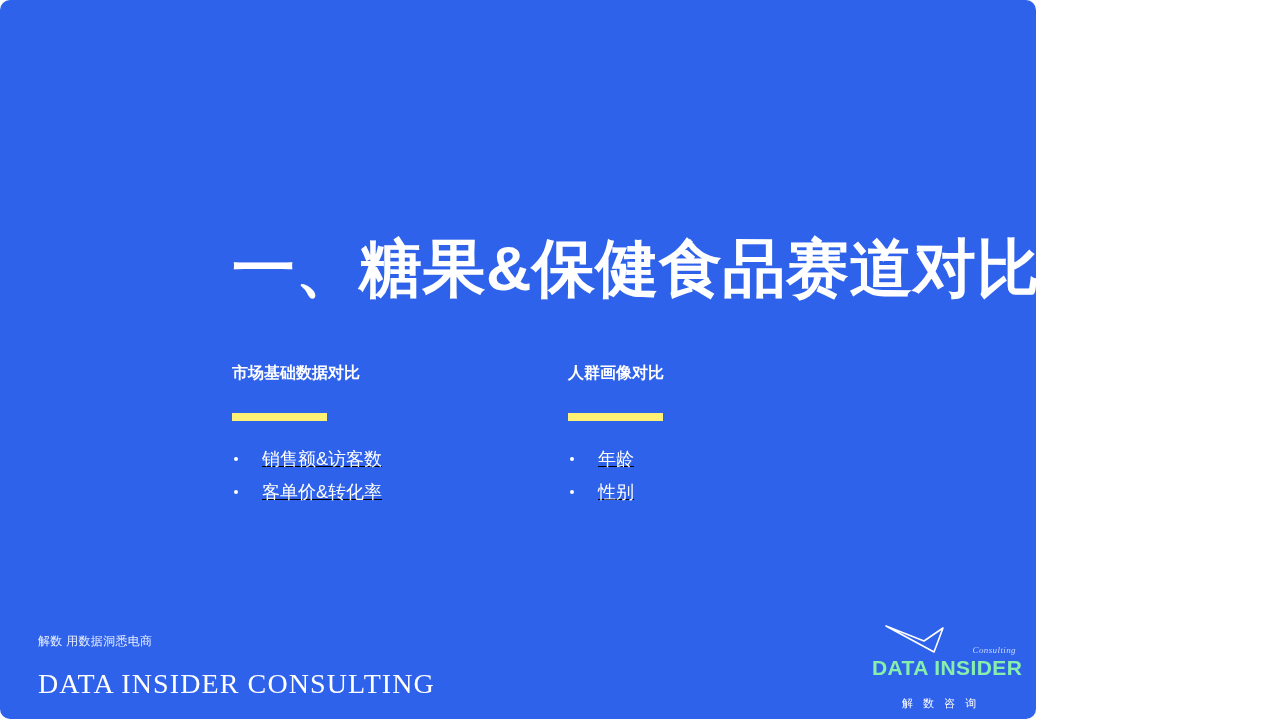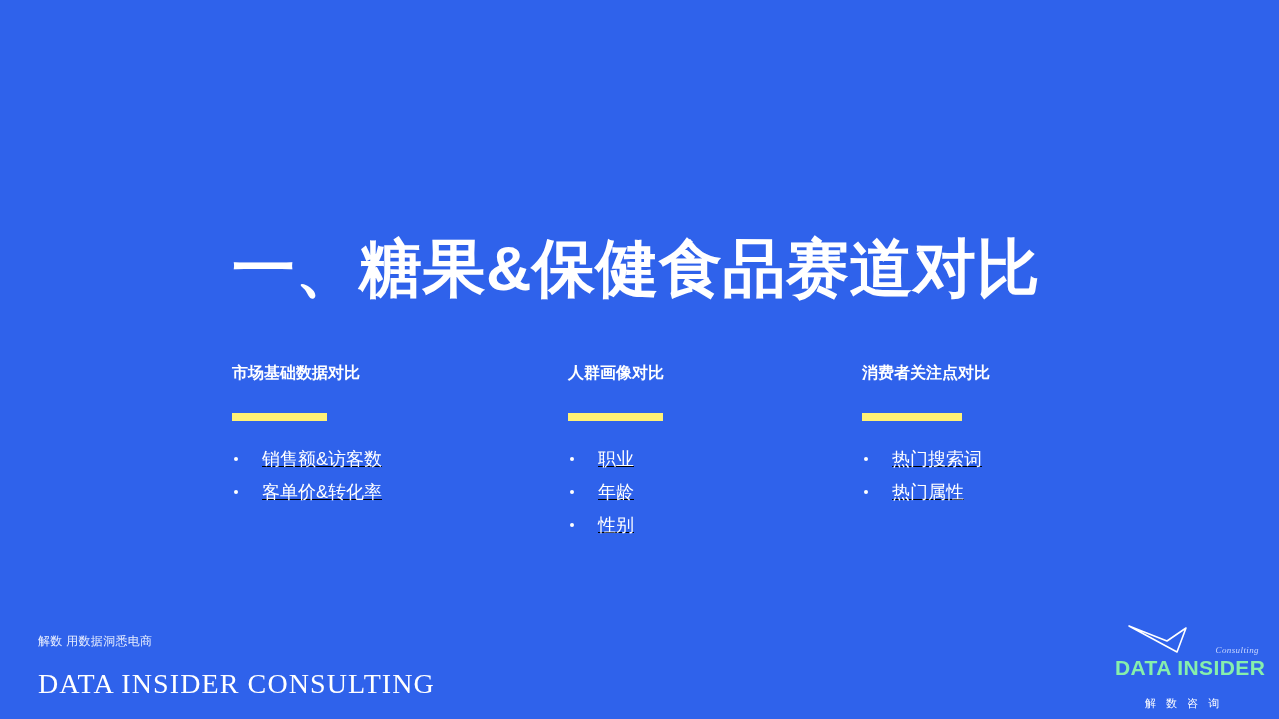--- a/index.html
+++ b/index.html
@@ -5,24 +5,25 @@
   html, body {
     margin: 0;
     padding: 0;
     background: #ffffff;
   }
   body {
     font-family: "Liberation Sans", "DejaVu Sans", sans-serif;
   }
   #slide {
     position: relative;
-    width: 1279px;
+    width: 1036px;
     height: 719px;
     background: #2f62eb;
     overflow: hidden;
+    border-radius: 10px;
   }
 
   
   .slide-title {
     position: absolute;
     left: 232px;
     top: 183px;
     width: 900px;
     font-size: 63px;
     line-height: 86px;
@@ -178,47 +179,29 @@
         </li>
       </ul>
     </div>
 
     <div class="column col-1">
       <div class="col-heading">人群画像对比</div>
       <div class="col-rule"></div>
       <ul class="bullet-list">
         <li class="bullet-item">
           <span class="bullet-dot"></span>
-          <span>职业</span>
-        </li>
-        <li class="bullet-item">
-          <span class="bullet-dot"></span>
           <span>年龄</span>
         </li>
         <li class="bullet-item">
           <span class="bullet-dot"></span>
           <span>性别</span>
         </li>
       </ul>
     </div>
 
-    <div class="column col-2">
-      <div class="col-heading">消费者关注点对比</div>
-      <div class="col-rule"></div>
-      <ul class="bullet-list">
-        <li class="bullet-item">
-          <span class="bullet-dot"></span>
-          <span>热门搜索词</span>
-        </li>
-        <li class="bullet-item">
-          <span class="bullet-dot"></span>
-          <span>热门属性</span>
-        </li>
-      </ul>
-    </div>
 
   </div>
 
   <div class="footer-left">
     <div class="footer-cn">解数 用数据洞悉电商</div>
     <div class="footer-en">DATA INSIDER CONSULTING</div>
   </div>
 
   <div class="logo">
     <span class="logo-mark">

